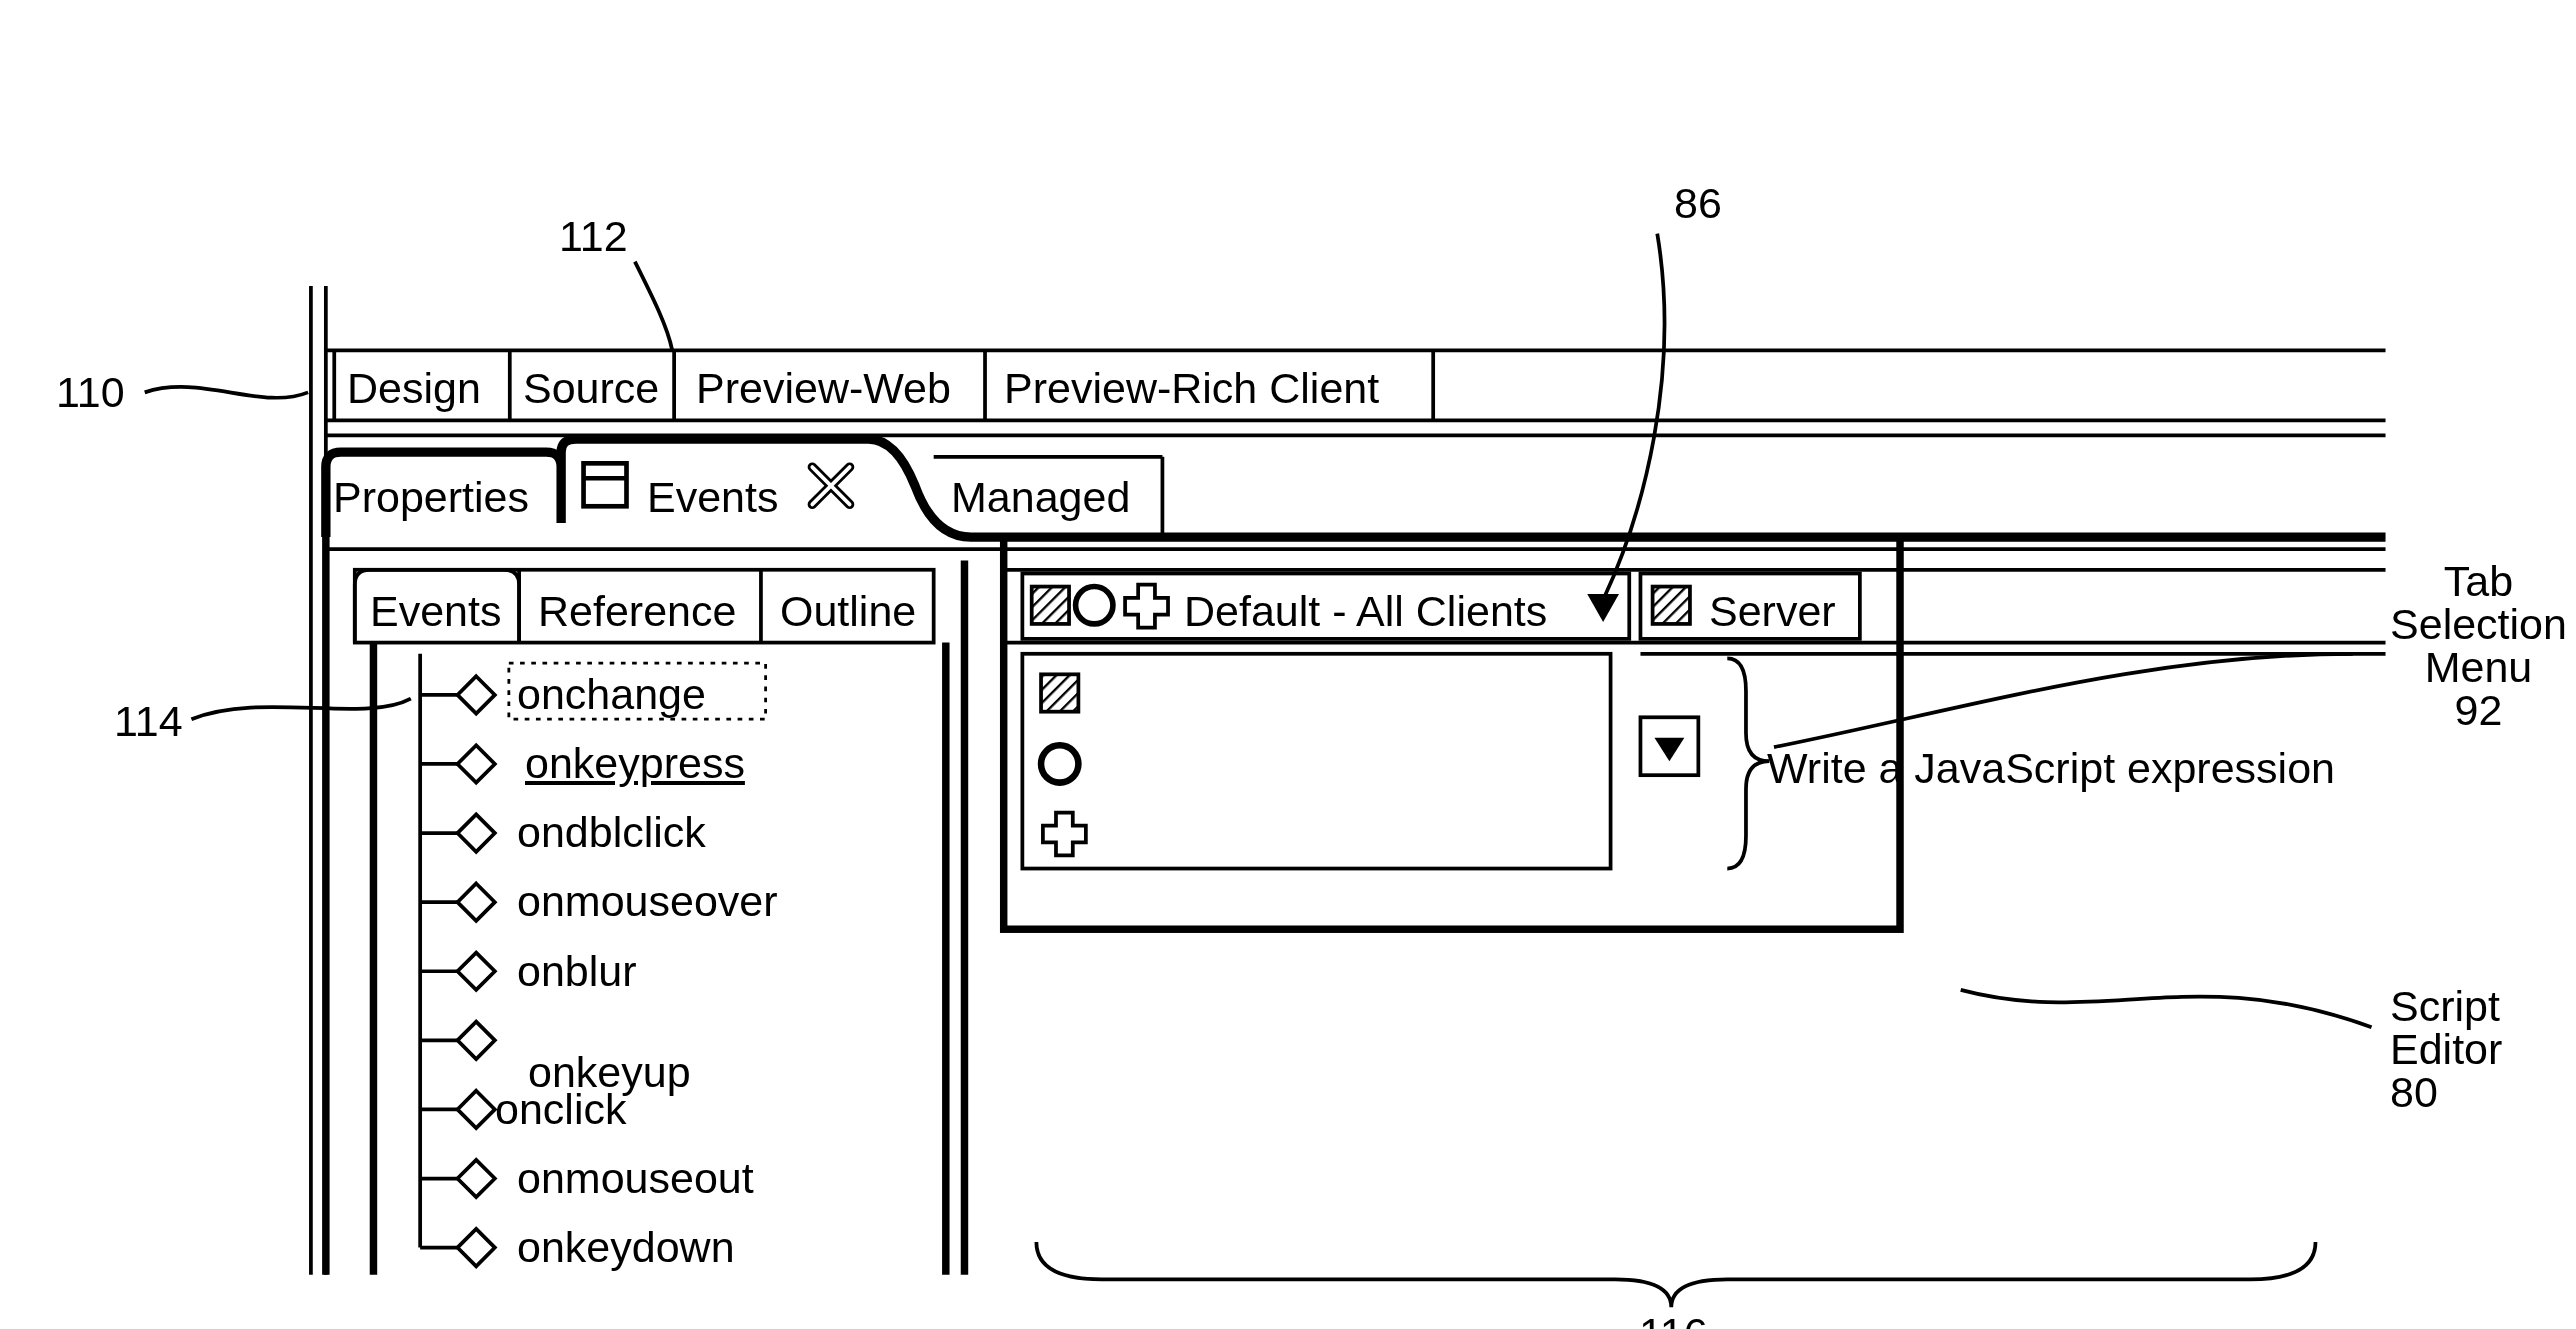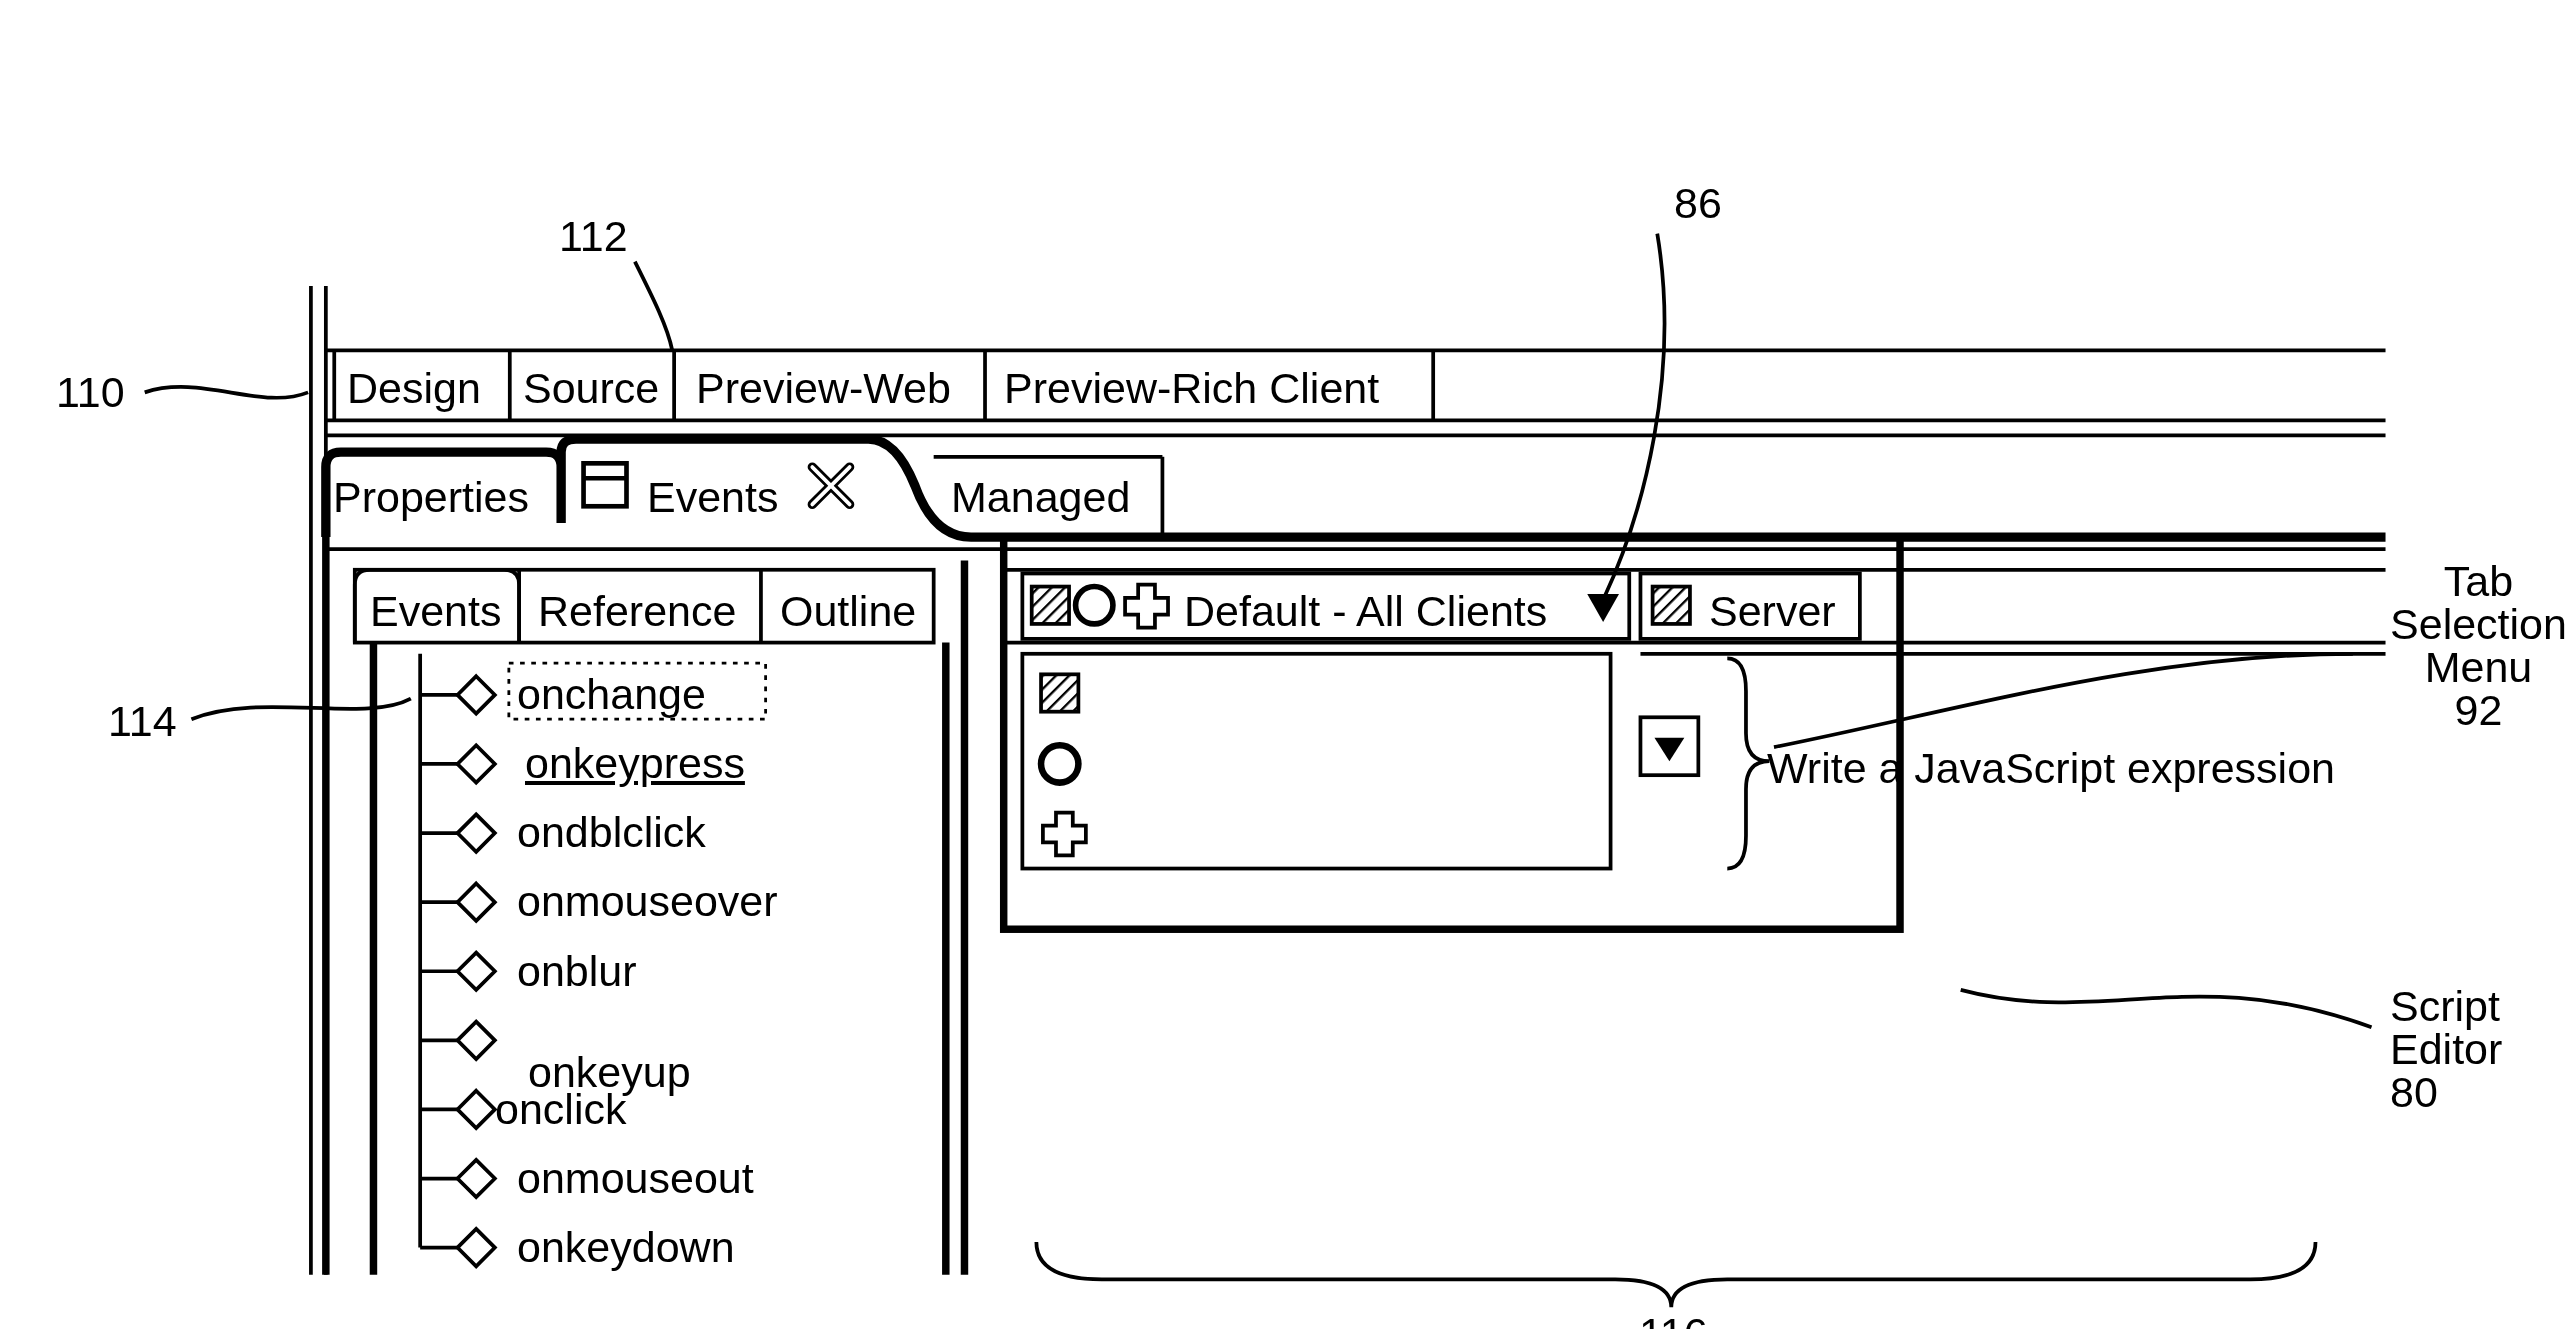--- a/index.html
+++ b/index.html
@@ -28,21 +28,21 @@
   .lbl.center {
     text-align: center;
   }
 </style>
 </head>
 <body>
 
 <span class="lbl" style="left:56px;  top:371px;">110</span>
 <span class="lbl" style="left:559px; top:215px;">112</span>
 <span class="lbl" style="left:1634px;top:182px;margin-left:40px;">86</span>
-<span class="lbl" style="left:108px; top:700px;text-align:center;">114</span>
+<span class="lbl" style="left:114px; top:700px;text-align:center;">114</span>
 <span class="lbl" style="left:1639px;top:1312px;">116</span>
 
 <span class="lbl center" style="left:2362px; top:560px; width:233px; text-align:center;">
   <span>Tab</span><br>
   <span>Selection</span><br>
   <span>Menu</span><br>
   <span>92</span>
 </span>
 
 <span class="lbl center" style="left:2390px; top:985px; width:187px; text-align:left;">

